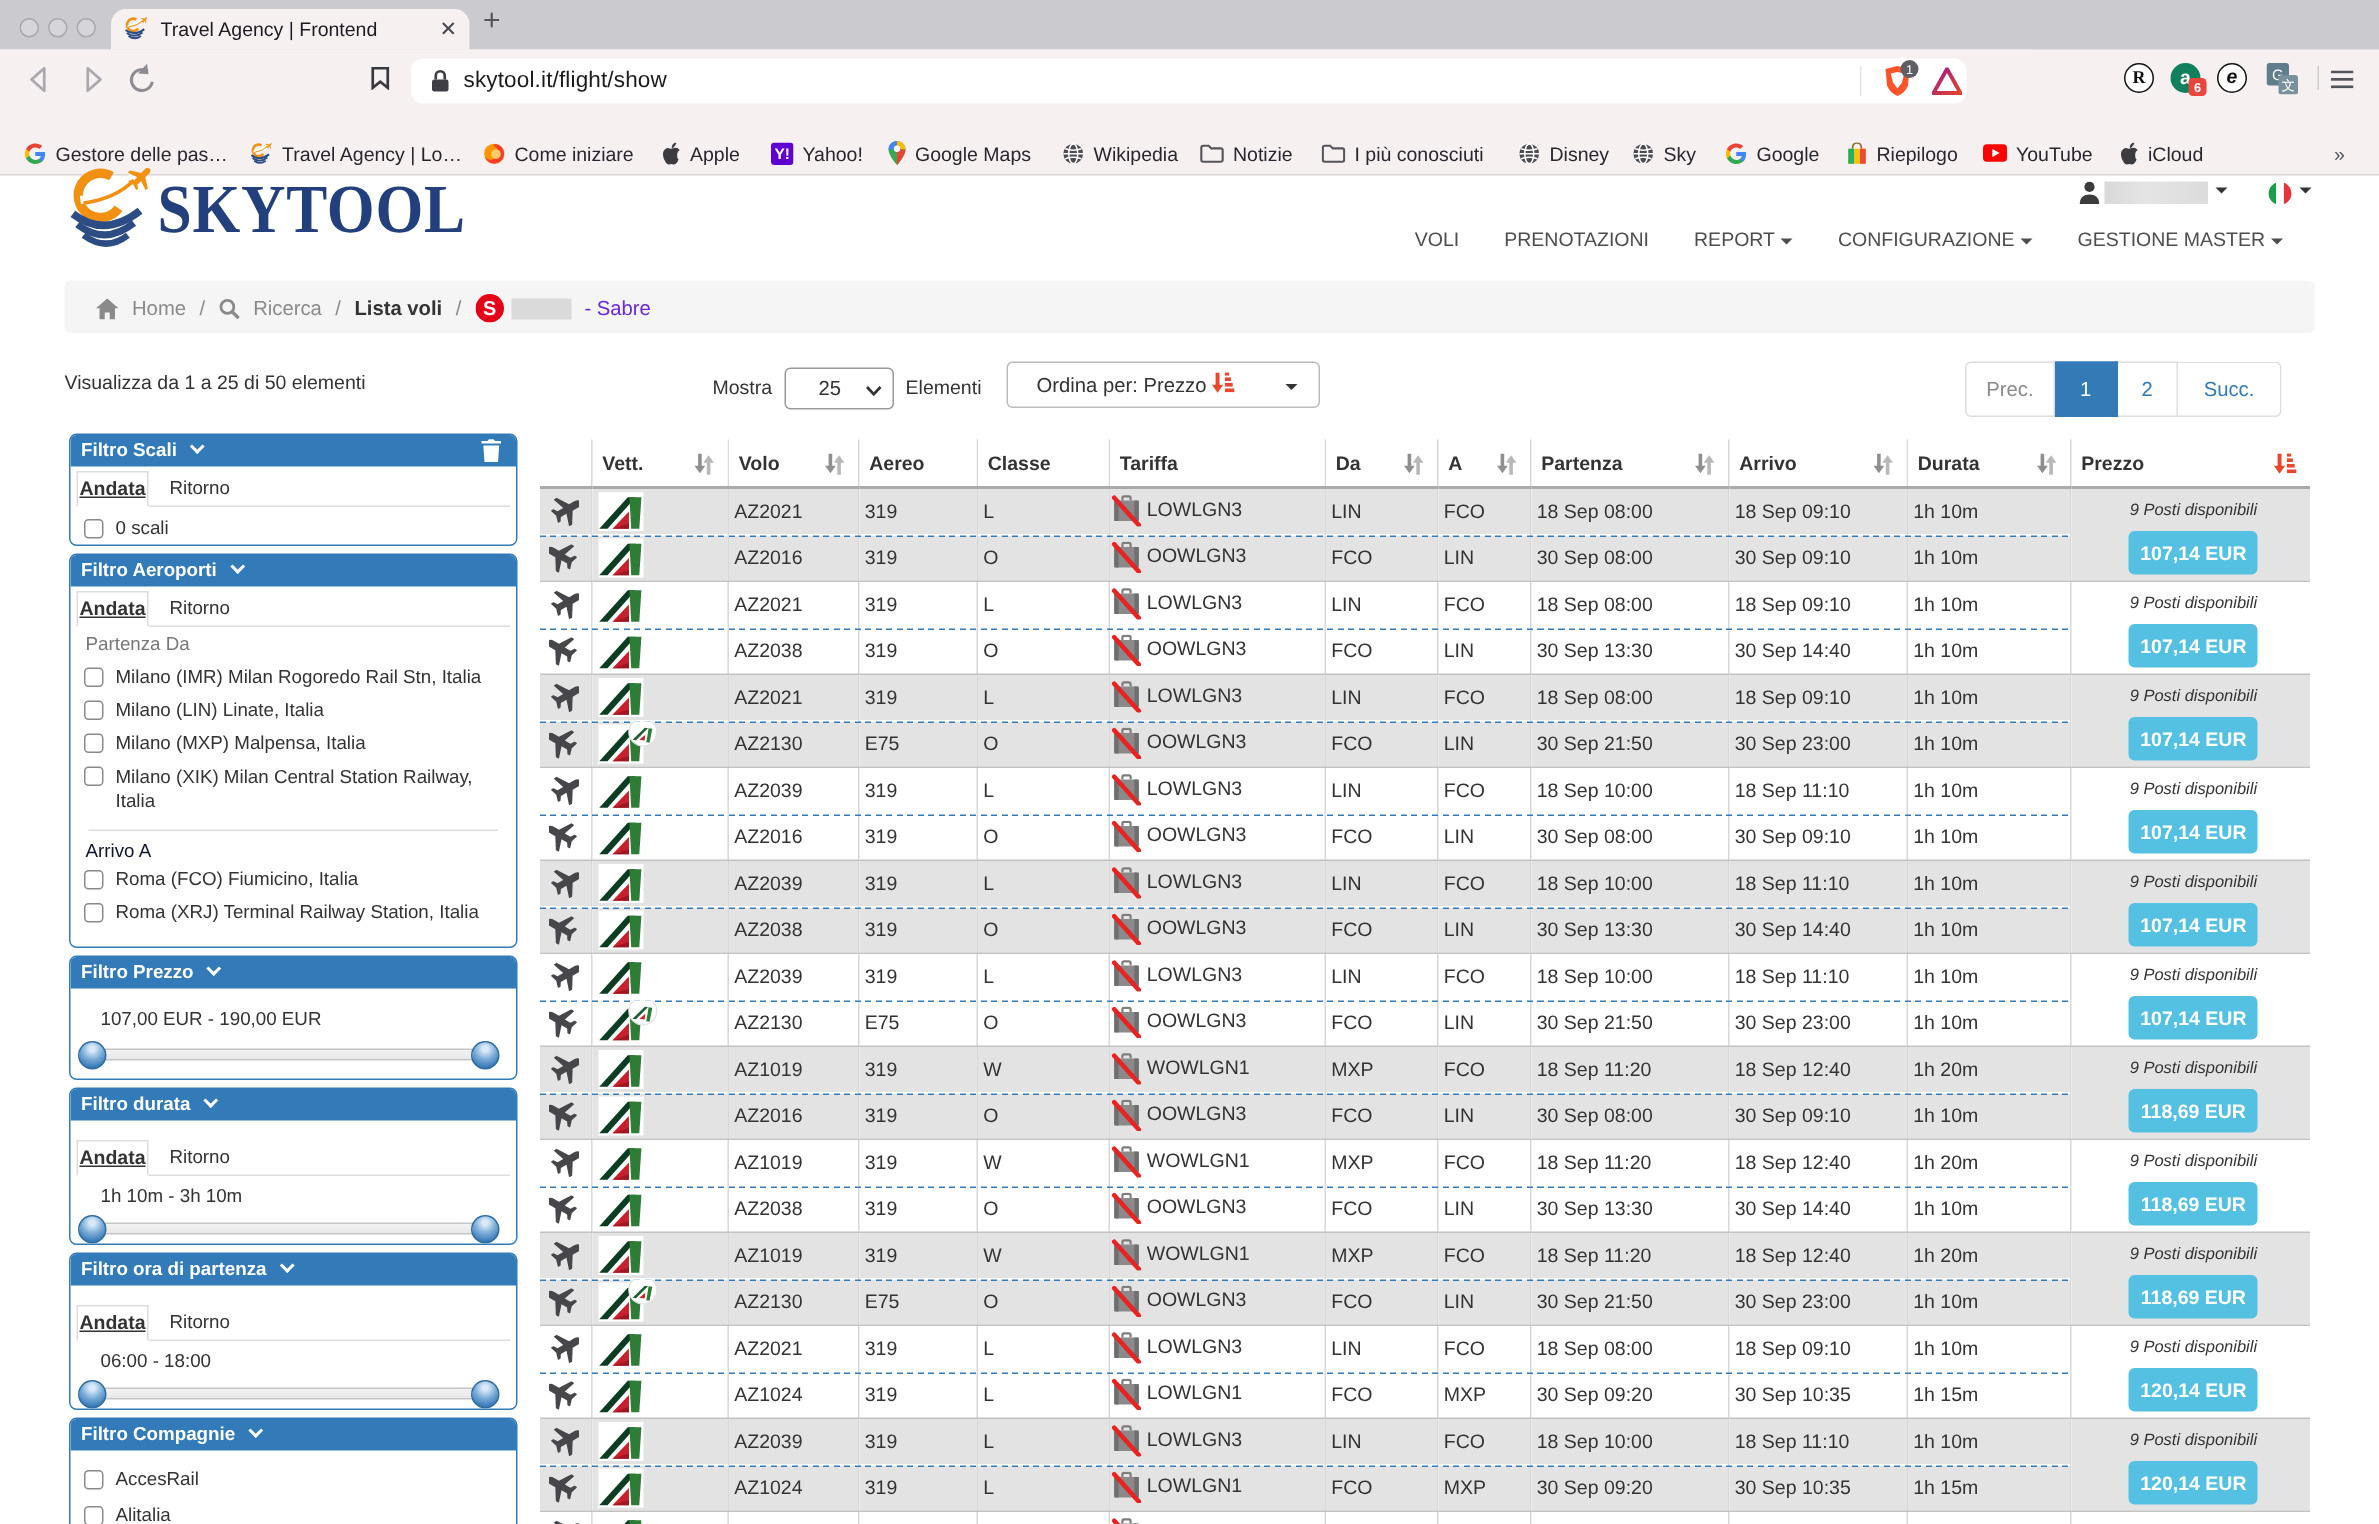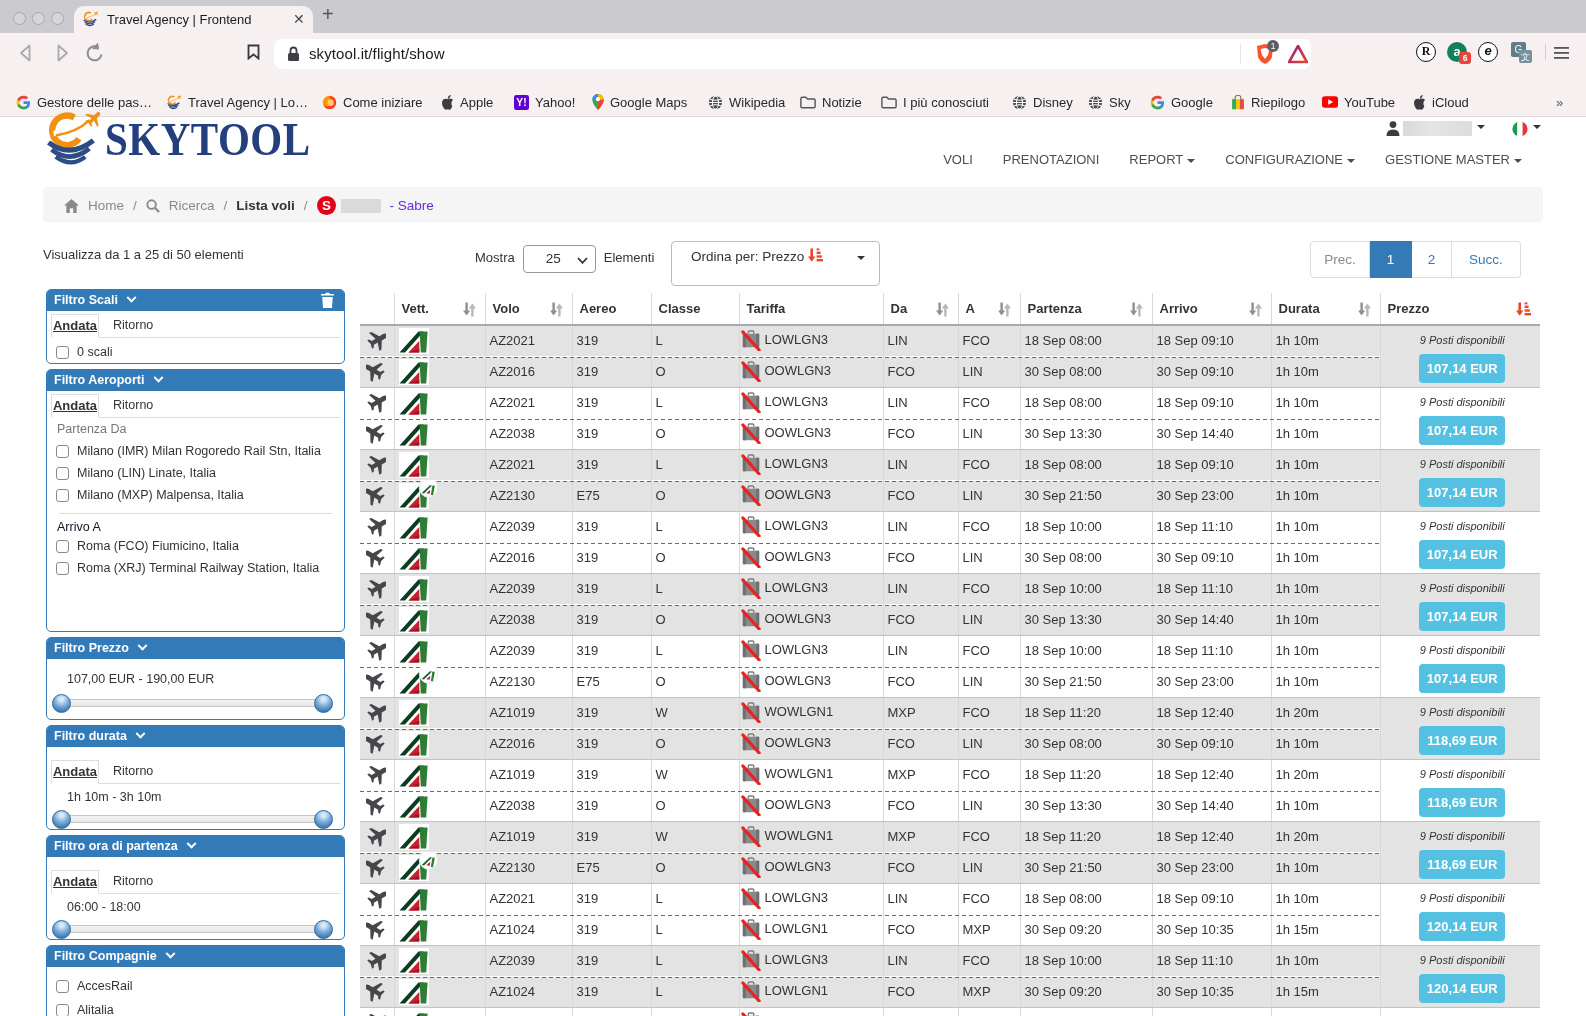--- a/index.html
+++ b/index.html
@@ -31,21 +31,21 @@
 #userrow{position:absolute;top:121px;right:45px;height:18px;}
 #crumb{position:absolute;left:43px;top:187px;width:1500px;height:35px;background:#f5f5f5;
  border-radius:4px;font-size:13.5px;color:#8a8a8a;}
 #crumb .in{position:absolute;left:21px;top:9px;display:flex;align-items:center;gap:9px;}
 
 #viz{position:absolute;left:43px;top:247px;font-size:13px;color:#333;}
 #mostra{position:absolute;left:475px;top:245px;font-size:13px;color:#333;}
 #selbox{display:inline-block;width:73px;height:28px;border:1px solid #999;border-radius:4px;
  background:#fff;vertical-align:middle;position:relative;margin:0 8px;}
 #selbox span{position:absolute;left:22px;top:5px;font-size:13.5px;}
-#ordina{position:absolute;left:671px;top:241px;width:209px;height:45px;border:1px solid #bbb;
+#ordina{position:absolute;left:671px;top:241px;width:209px;height:31px;border:1px solid #bbb;
  border-radius:4px;background:#fff;font-size:13.5px;color:#333;}
 
 #pager{position:absolute;left:1310px;top:241px;height:37px;display:flex;font-size:13.5px;}
 #pager .pg{border:1px solid #ddd;background:#fff;color:#337ab7;display:flex;
  align-items:center;justify-content:center;border-left:none;}
 #pager .pg.first{border-left:1px solid #ddd;border-radius:4px 0 0 4px;color:#8a8a8a;}
 #pager .pg.last{border-radius:0 4px 4px 0;}
 #pager .pg.act{background:#337ab7;border-color:#337ab7;color:#fff;}
 
 .panel{position:absolute;left:46px;width:299px;background:#fff;border:1px solid #337ab7;
@@ -380,20 +380,21 @@
 <div class="panel" style="top:369px;height:263px">
     <div class="phead">Filtro Aeroporti<span class="chev"></span></div>
     <div class="tabs">
       <span class="t1">Andata</span>
       <span class="t2">Ritorno</span>
     </div>
     <div style="font-size:12.5px;color:#777;margin:4px 0 0 10px">Partenza Da</div>
     <div class="ckrow" style="margin-top:8px"><span class="ck"></span>Milano (IMR) Milan Rogoredo Rail Stn, Italia</div>
     <div class="ckrow" style="margin-top:8px"><span class="ck"></span>Milano (LIN) Linate, Italia</div>
     <div class="ckrow" style="margin-top:8px"><span class="ck"></span>Milano (MXP) Malpensa, Italia</div>
+    <div class="ckrow" style="margin-top:8px;line-height:16px"><span class="ck"></span>Milano (XIK) Milan Central Station Railway,<br>Italia</div>
     <div style="border-top:1px solid #ddd;margin:11px 12px 0 12px"></div>
     <div style="font-size:12.5px;color:#0f172a;margin:6px 0 0 10px">Arrivo A</div>
     <div class="ckrow" style="margin-top:5px"><span class="ck"></span>Roma (FCO) Fiumicino, Italia</div>
     <div class="ckrow" style="margin-top:8px"><span class="ck"></span>Roma (XRJ) Terminal Railway Station, Italia</div>
   </div>
 <div class="panel" style="top:637px;height:83px">
     <div class="phead">Filtro Prezzo<span class="chev"></span></div>
     <div style="font-size:12.5px;color:#333;margin:13px 0 0 20px">107,00 EUR - 190,00 EUR</div>
     <div class="slider" style="margin-top:13px">
       <div class="handle" style="left:-9px"></div>

